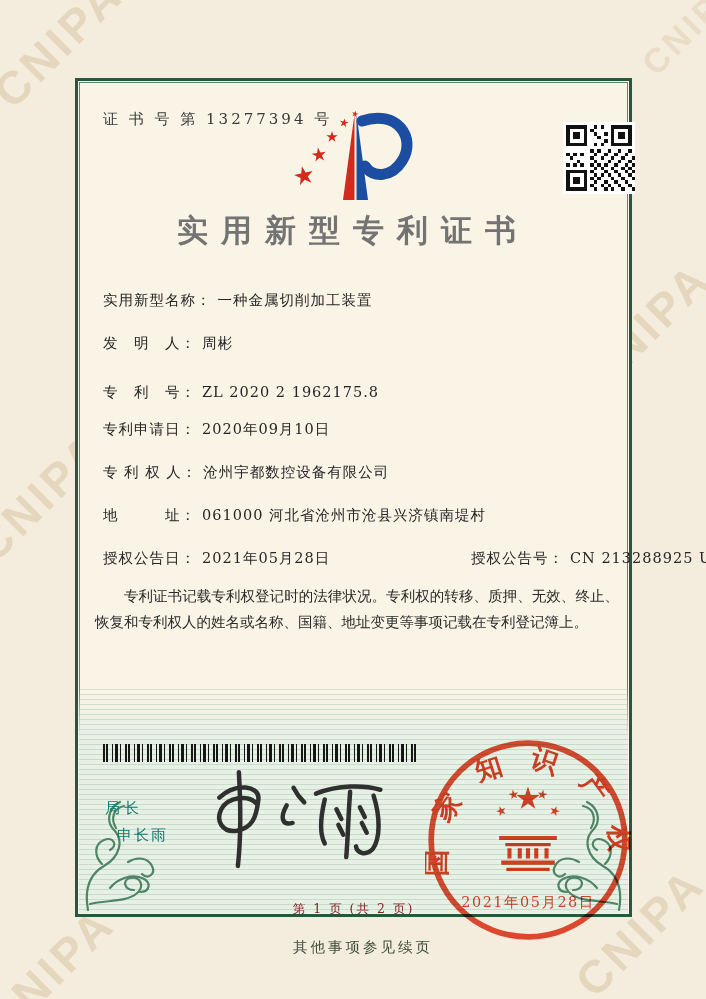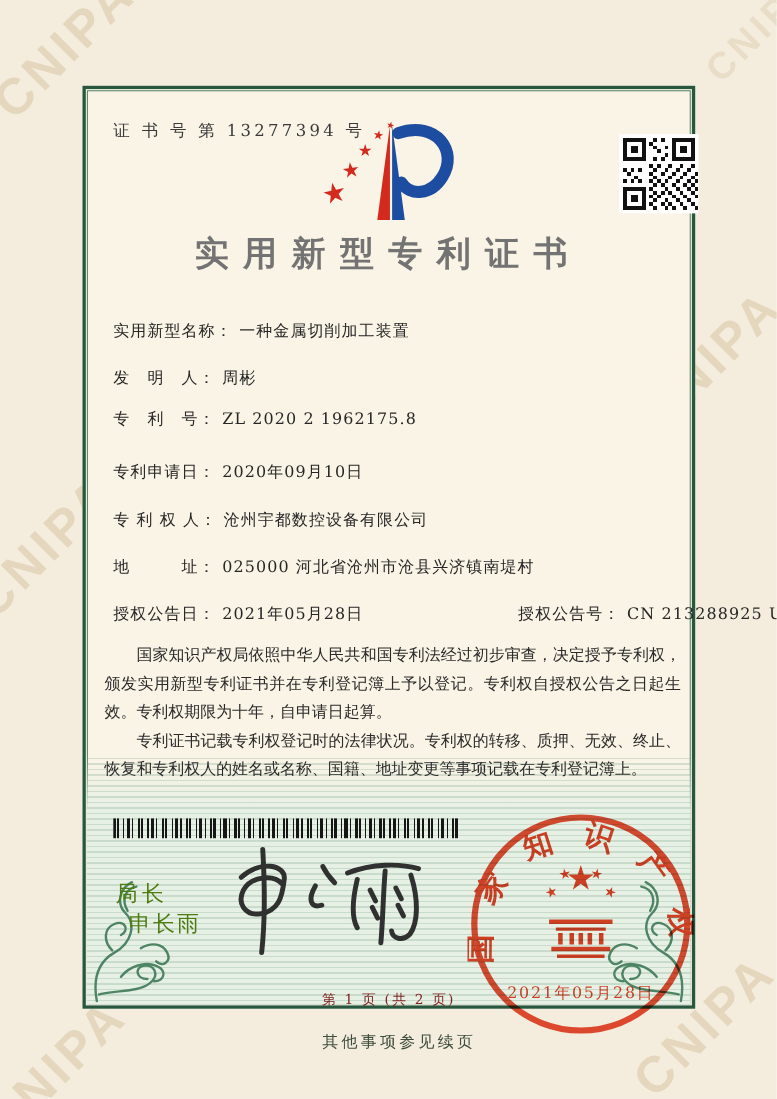--- a/index.html
+++ b/index.html
@@ -51,21 +51,21 @@
     font-size:14.5px;line-height:26px;color:#2a2a2a;text-align:justify;
   }
   .paras p{margin:0;text-indent:2em;}
   .barcode{
     position:absolute;left:103px;top:744px;width:314px;height:18px;z-index:3;
     background:
       repeating-linear-gradient(90deg,#161616 0 2px,rgba(0,0,0,0) 2px 3px,#161616 3px 5px,rgba(0,0,0,0) 5px 9px,#161616 9px 10px,rgba(0,0,0,0) 10px 12px,#161616 12px 15px,rgba(0,0,0,0) 15px 17px,#161616 17px 18px,rgba(0,0,0,0) 18px 22px);
   }
   .signer{
     position:absolute;left:105px;z-index:3;
-    font-family:"Liberation Sans",sans-serif;font-size:20px;color:#4d7c0f;letter-spacing:4px;
+    font-family:"Liberation Sans",sans-serif;font-size:15px;color:#0f766e;letter-spacing:4px;
   }
   .signature{position:absolute;left:192px;top:766px;z-index:3;}
   .seal{position:absolute;left:425px;top:737px;z-index:4;mix-blend-mode:multiply;opacity:.95;}
   .pageinfo{
     position:absolute;left:75px;width:557px;top:901px;text-align:center;z-index:3;
     font-size:12.5px;color:#7f1d1d;letter-spacing:2px;
   }
   .footnote{
     position:absolute;left:0;width:702px;top:938px;text-align:center;z-index:3;
     font-size:14.5px;color:#3d4c3c;letter-spacing:3px;margin-left:12px;
@@ -156,41 +156,40 @@
 </svg>
 
 <div class="title">实用新型专利证书</div>
 
 <div class="frow" style="top:291px;">
   <span class="flabel">实用新型名称：</span><span class="fvalue">一种金属切削加工装置</span>
 </div>
 <div class="frow" style="top:334px;">
   <span class="flabel">发　明　人：</span><span class="fvalue">周彬</span>
 </div>
-<div class="frow" style="top:371px;">
+<div class="frow" style="top:383px;">
   <span class="flabel">专　利　号：</span><span class="fvalue">ZL 2020 2 1962175.8</span>
 </div>
 <div class="frow" style="top:420px;">
   <span class="flabel">专利申请日：</span><span class="fvalue">2020年09月10日</span>
 </div>
 <div class="frow" style="top:463px;">
   <span class="flabel">专 利 权 人：</span><span class="fvalue">沧州宇都数控设备有限公司</span>
 </div>
 <div class="frow" style="top:506px;">
-  <span class="flabel">地　　　址：</span><span class="fvalue">025000 河北省沧州市沧县兴济镇南堤村</span>
+  <span class="flabel">地　　　址：</span><span class="fvalue">061000 河北省沧州市沧县兴济镇南堤村</span>
 </div>
 <div class="frow" style="top:549px;width:520px;">
   <span class="flabel">授权公告日：</span><span class="fvalue">2021年05月28日</span>
   <span class="grant-no">
     <span class="flabel">授权公告号：</span><span class="fvalue">CN 213288925 U</span>
   </span>
 </div>
 
 <div class="paras">
-  <p>国家知识产权局依照中华人民共和国专利法经过初步审查，决定授予专利权，颁发实用新型专利证书并在专利登记簿上予以登记。专利权自授权公告之日起生效。专利权期限为十年，自申请日起算。</p>
   <p>专利证书记载专利权登记时的法律状况。专利权的转移、质押、无效、终止、恢复和专利权人的姓名或名称、国籍、地址变更等事项记载在专利登记簿上。</p>
 </div>
 
 <div class="barcode"></div>
 
 <div class="signer" style="top:799px;">局长</div>
 <div class="signer" style="top:826px;letter-spacing:2px;margin-left:12px;">申长雨</div>
 
 <svg class="signature" width="205" height="108" viewBox="0 0 210 110">
   <g fill="none" stroke="#1c1c1c" stroke-width="4.6" stroke-linecap="round" opacity="0.9">

